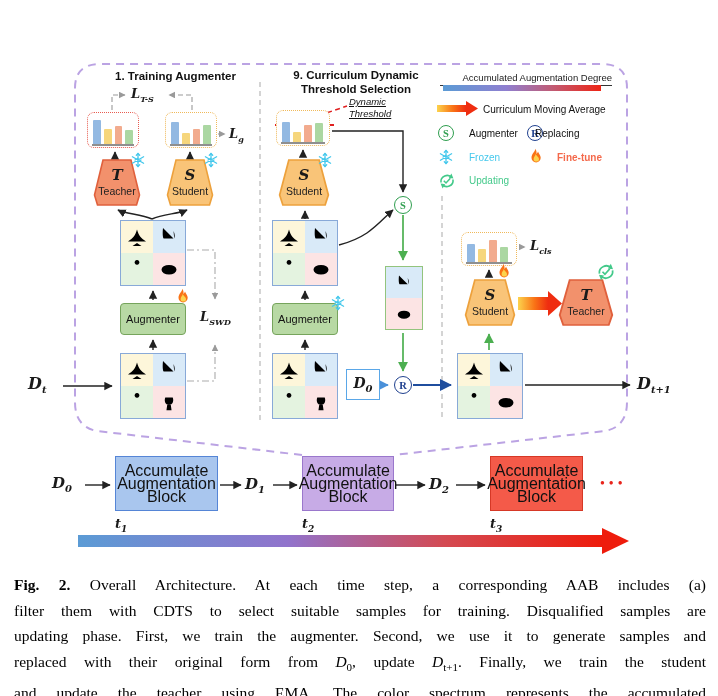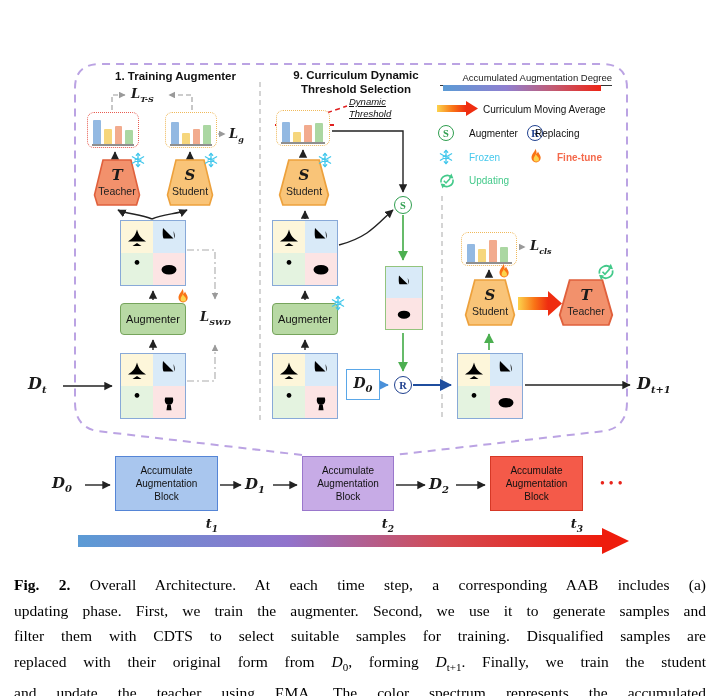--- a/index.html
+++ b/index.html
@@ -60,26 +60,26 @@
          justify-content:center;box-sizing:border-box;}
   .d0box .dlab{font-size:14px;}
 
   
   .leg-text{font-size:10px;color:#111;}
   .leg-frozen{color:var(--frozenCyan);} .leg-fire{color:#f4694b;} .leg-upd{color:#43c98a;}
   #legend-bar{background:linear-gradient(90deg,#5b9bd5 0%,#8f7fd0 40%,#c25a72 70%,#ee2414 100%);}
 
   
   .aab{border:1.6px solid;display:flex;align-items:center;justify-content:center;
-       text-align:center;font-size:10px;line-height:13px;color:#111;box-sizing:border-box;}
+       text-align:center;font-size:16px;line-height:13px;color:#111;box-sizing:border-box;}
   .aab.b1{background:var(--t1Fill);border-color:var(--t1Stroke);}
   .aab.b2{background:var(--t2Fill);border-color:var(--t2Stroke);}
   .aab.b3{background:var(--t3Fill);border-color:var(--t3Stroke);}
   .tlab{font-family:"DejaVu Serif","Liberation Serif",serif;font-style:italic;font-weight:bold;
-        font-size:13px;text-align:right;}
+        font-size:13px;text-align:left;}
   .tlab sub{font-size:9px;}
   #dots{color:#e8241c;font-size:8px;letter-spacing:4px;font-weight:bold;}
 
   .dyn{font-style:italic;font-size:9.5px;line-height:12px;color:#111;}
 
   
   #caption{position:absolute;left:14px;top:524px;width:692px;z-index:2;
            font-family:"Liberation Serif",serif;font-size:15.5px;color:#000;}
   #caption .cl{text-align:justify;text-align-last:justify;line-height:25.5px;}
   #caption .cl.last{text-align-last:left;}
@@ -523,19 +523,19 @@
   <div class="abs aab b3 preline" style="left:490px;top:408px;width:93px;height:55px;">Accumulate
 Augmentation
 Block</div>
   <div class="abs tlab" style="left:490px;top:468px;width:93px;"><span>t</span><sub>3</sub></div>
 
   <div class="abs" id="dots" style="left:600px;top:430px;">●●●</div>
 </div>
 
 <div id="caption">
   <div class="cl"><span class="figtag">Fig. 2.</span><span> Overall Architecture. At each time step, a corresponding AAB includes (a)</span></div>
+  <div class="cl">filter them with CDTS to select suitable samples for training. Disqualified samples are</div>
   <div class="cl">updating phase. First, we train the augmenter. Second, we use it to generate samples and</div>
-  <div class="cl">filter them with CDTS to select suitable samples for training. Disqualified samples are</div>
-  <div class="cl"><span>replaced with their original form from </span><span class="mvar">D</span><sub>0</sub><span>, forming </span><span class="mvar">D</span><sub>t+1</sub><span>. Finally, we train the student</span></div>
+  <div class="cl"><span>replaced with their original form from </span><span class="mvar">D</span><sub>0</sub><span>, update </span><span class="mvar">D</span><sub>t+1</sub><span>. Finally, we train the student</span></div>
   <div class="cl">and update the teacher using EMA. The color spectrum represents the accumulated</div>
   <div class="cl last">augmentation degree, showing the variation of degree during the process.</div>
 </div>
 </div>
 
 </body></html>

